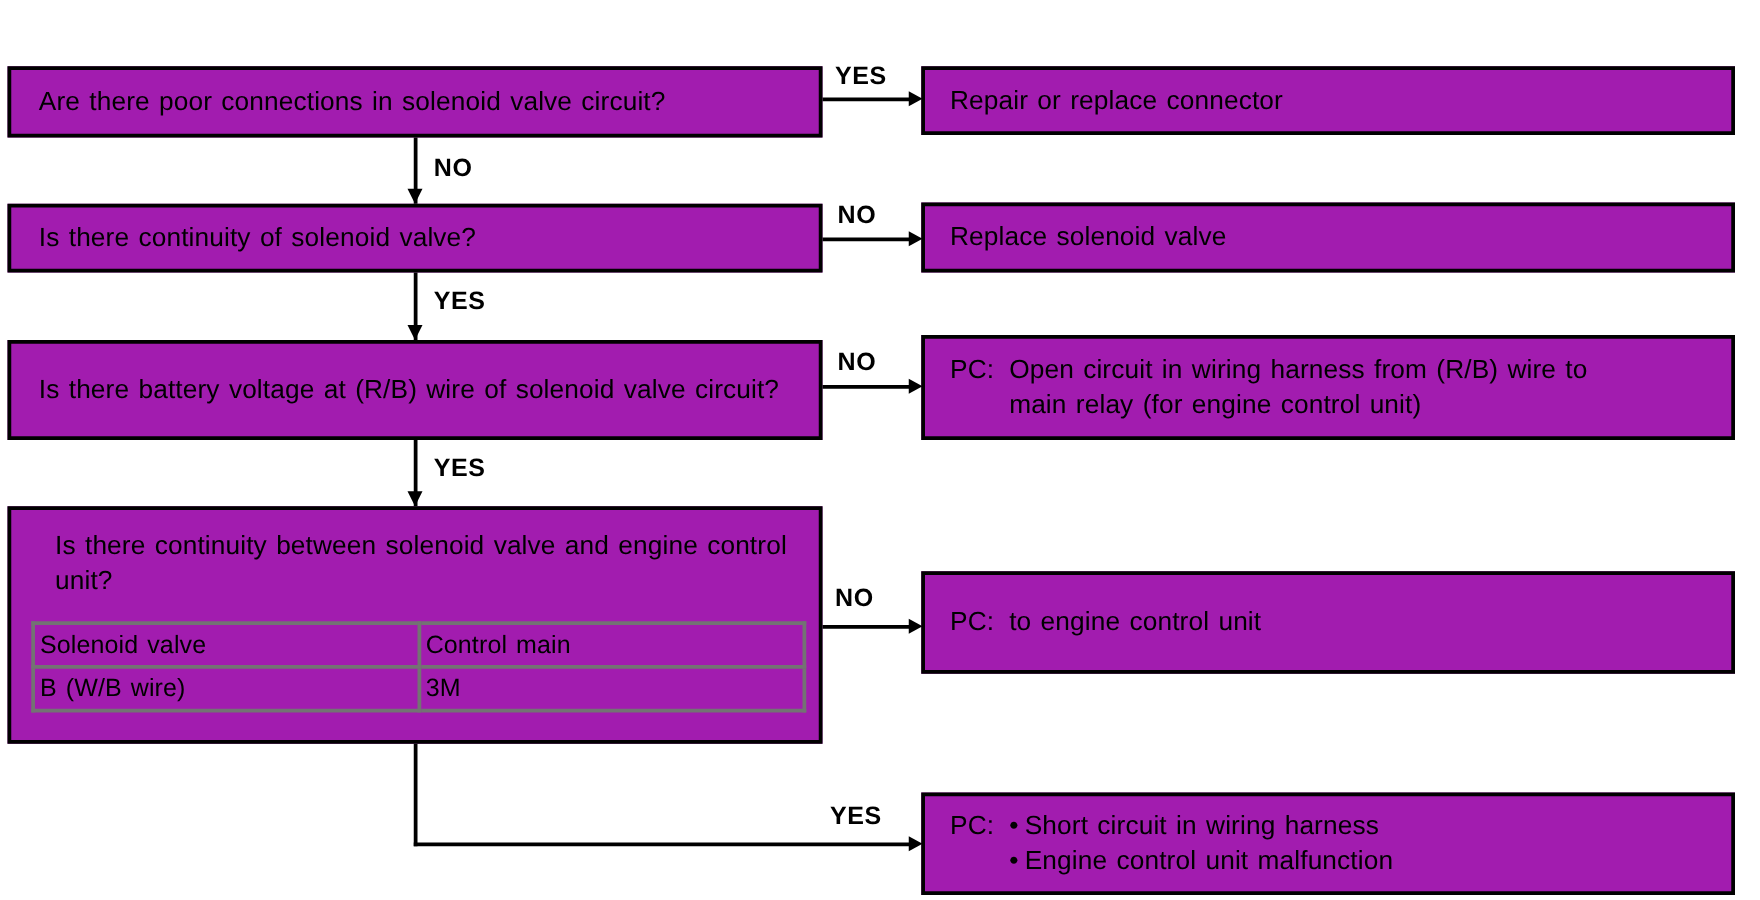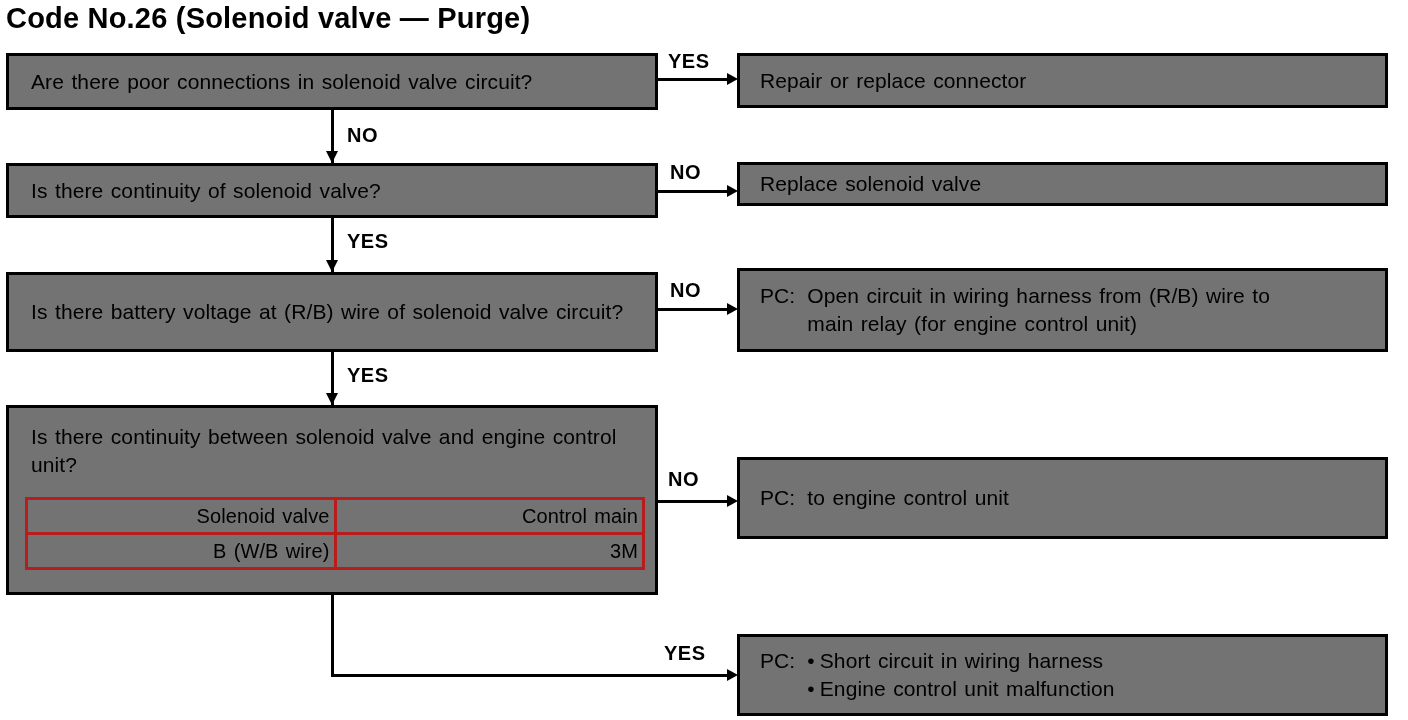--- a/index.html
+++ b/index.html
@@ -17,21 +17,21 @@
   }
   .title {
     position: absolute;
     left: 6px; top: 2px;
     font-size: 29px;
     font-weight: 700;
     letter-spacing: 0.2px;
   }
   .box {
     position: absolute;
-    background: #737373;
+    background: #a21caf;
     border: 3px solid #000;
     box-sizing: border-box;
     font-size: 21px;
     line-height: 1.32;
     letter-spacing: 0.1px;
     word-spacing: 1.5px;
   }
   .qbox { left: 6px; width: 652px; display: flex; align-items: center; padding: 4px 14px 4px 22px; }
   .rbox { left: 737px; width: 651px; display: flex; align-items: center; padding: 4px 14px 4px 20px; }
   .qbox4 { left: 6px; width: 652px; display: block; padding: 0; }
@@ -63,67 +63,66 @@
   .bullet-glyph { display: inline-block; margin-right: 5px; }
   table.spec {
     position: absolute;
     left: 16px; top: 89px;
     width: 620px;
     border-collapse: collapse;
     font-size: 20px;
     table-layout: fixed;
   }
   table.spec td {
-    border: 3px solid #b91c1c;
-    text-align: right;
+    border: 3px solid #737373;
+    text-align: left;
     padding: 2px 4px;
     height: 28px;
     width: 50%;
   }
 </style>
 </head>
 <body>
 
 <div class="page">
 
-  <div class="title">Code No.26 (Solenoid valve — Purge)</div>
 
   <div class="box qbox" style="top:53px; height:57px;">
     <span>Are there poor connections in solenoid valve circuit?</span>
   </div>
 
   <div class="box qbox" style="top:163px; height:55px;">
     <span>Is there continuity of solenoid valve?</span>
   </div>
 
   <div class="box qbox" style="top:272px; height:80px;">
     <span>Is there battery voltage at (R/B) wire of solenoid valve circuit?</span>
   </div>
 
-  <div class="box qbox4" style="top:405px; height:190px;">
+  <div class="box qbox4" style="top:405px; height:190px;padding-left:13px;">
     <div class="q4text">Is there continuity between solenoid valve and engine control unit?</div>
     <table class="spec">
       <tbody>
         <tr>
           <td>Solenoid valve</td>
           <td>Control main</td>
         </tr>
         <tr>
           <td>B (W/B wire)</td>
           <td>3M</td>
         </tr>
       </tbody>
     </table>
   </div>
 
   <div class="box rbox" style="top:53px; height:55px;">
     <span>Repair or replace connector</span>
   </div>
 
-  <div class="box rbox" style="top:162px; height:44px;">
+  <div class="box rbox" style="top:162px; height:56px;">
     <span>Replace solenoid valve</span>
   </div>
 
   <div class="box rbox" style="top:268px; height:84px;">
     <div class="pc-row">
       <span class="pc-prefix">PC:</span>
       <span>
         <span class="pc-line">Open circuit in wiring harness from (R/B) wire to</span>
         <span class="pc-line">main relay (for engine control unit)</span>
       </span>

